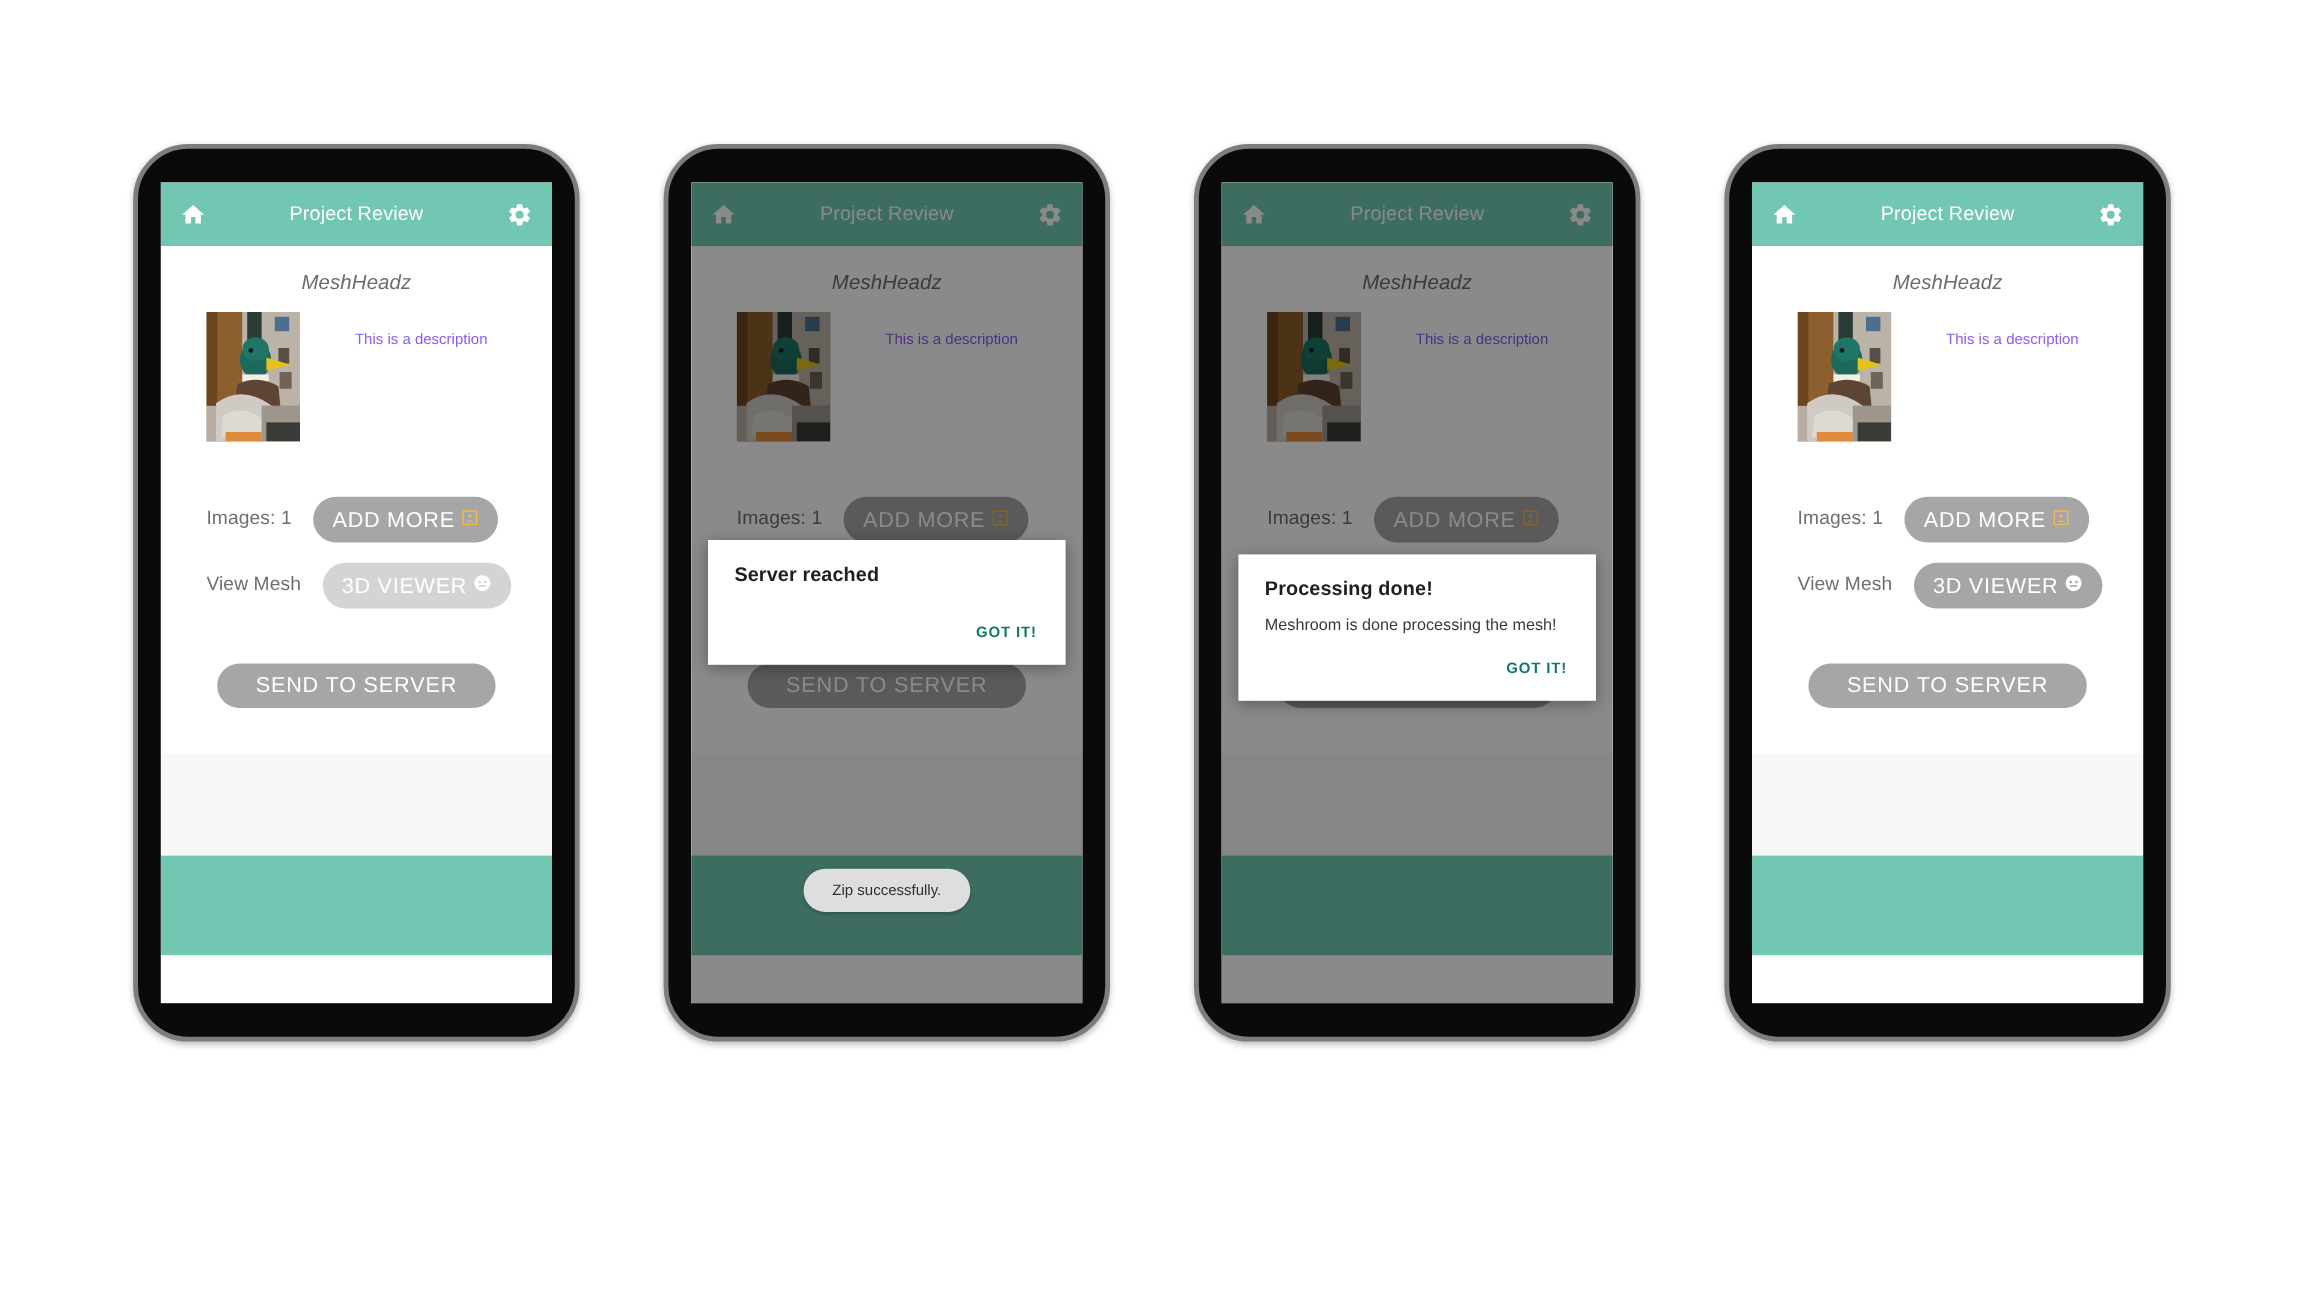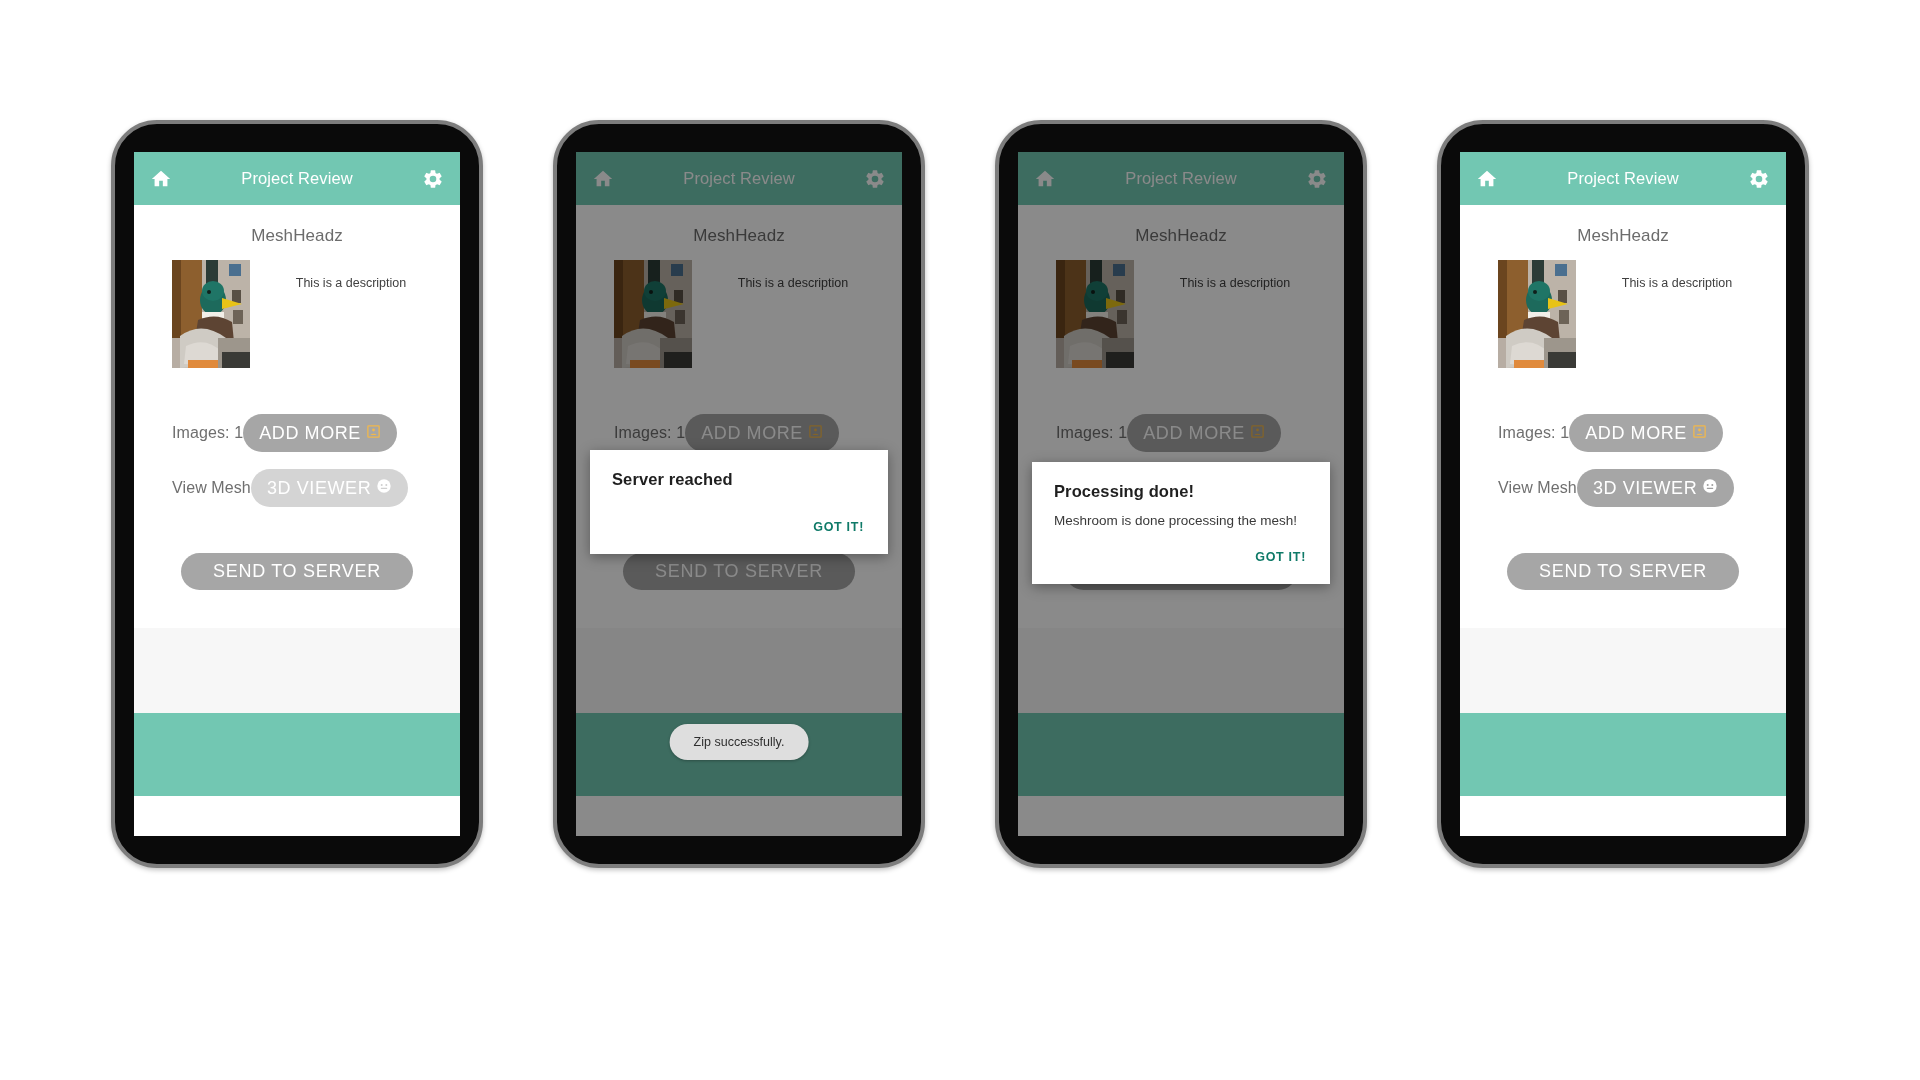--- a/index.html
+++ b/index.html
@@ -80,48 +80,50 @@
     background: #ffffff;
     height: 423px;
     overflow: hidden;
   }
   .project-title {
     text-align: center;
     font-size: 17px;
     color: #6c6c6c;
     padding-top: 21px;
     letter-spacing: 0.1px;
+    font-style: italic;
   }
   .row-media {
     display: flex;
     align-items: flex-start;
     padding: 14px 0 0 38px;
   }
   .thumb {
     width: 78px;
     height: 108px;
     overflow: hidden;
     background: #b9a996;
     flex: 0 0 auto;
     position: relative;
   }
   .thumb svg { display:block; width: 78px; height: 108px; }
   .desc {
     flex: 1 1 auto;
     text-align: center;
-    color: #404040;
+    color: #8b5cf6;
     font-size: 12.5px;
     padding: 16px 18px 0 10px;
   }
 
   .row-ctl {
     display: flex;
     align-items: center;
     justify-content: flex-start;
     padding-left: 38px;
+    gap: 18px;
   }
   .row-ctl.first { margin-top: 46px; }
   .row-ctl.second { margin-top: 17px; }
   .row-label {
     font-size: 16px;
     color: #6f6f6f;
     white-space: nowrap;
     letter-spacing: 0.1px;
   }
   .pill {

